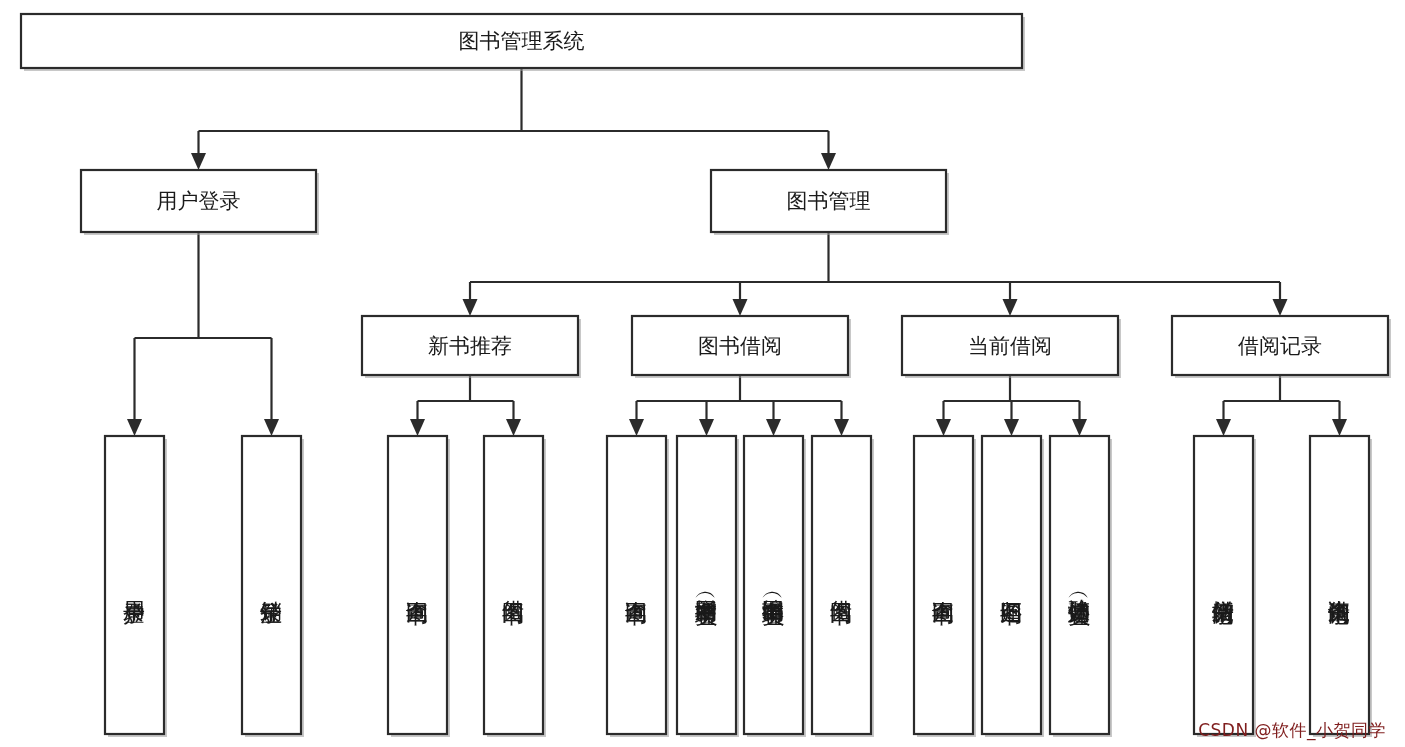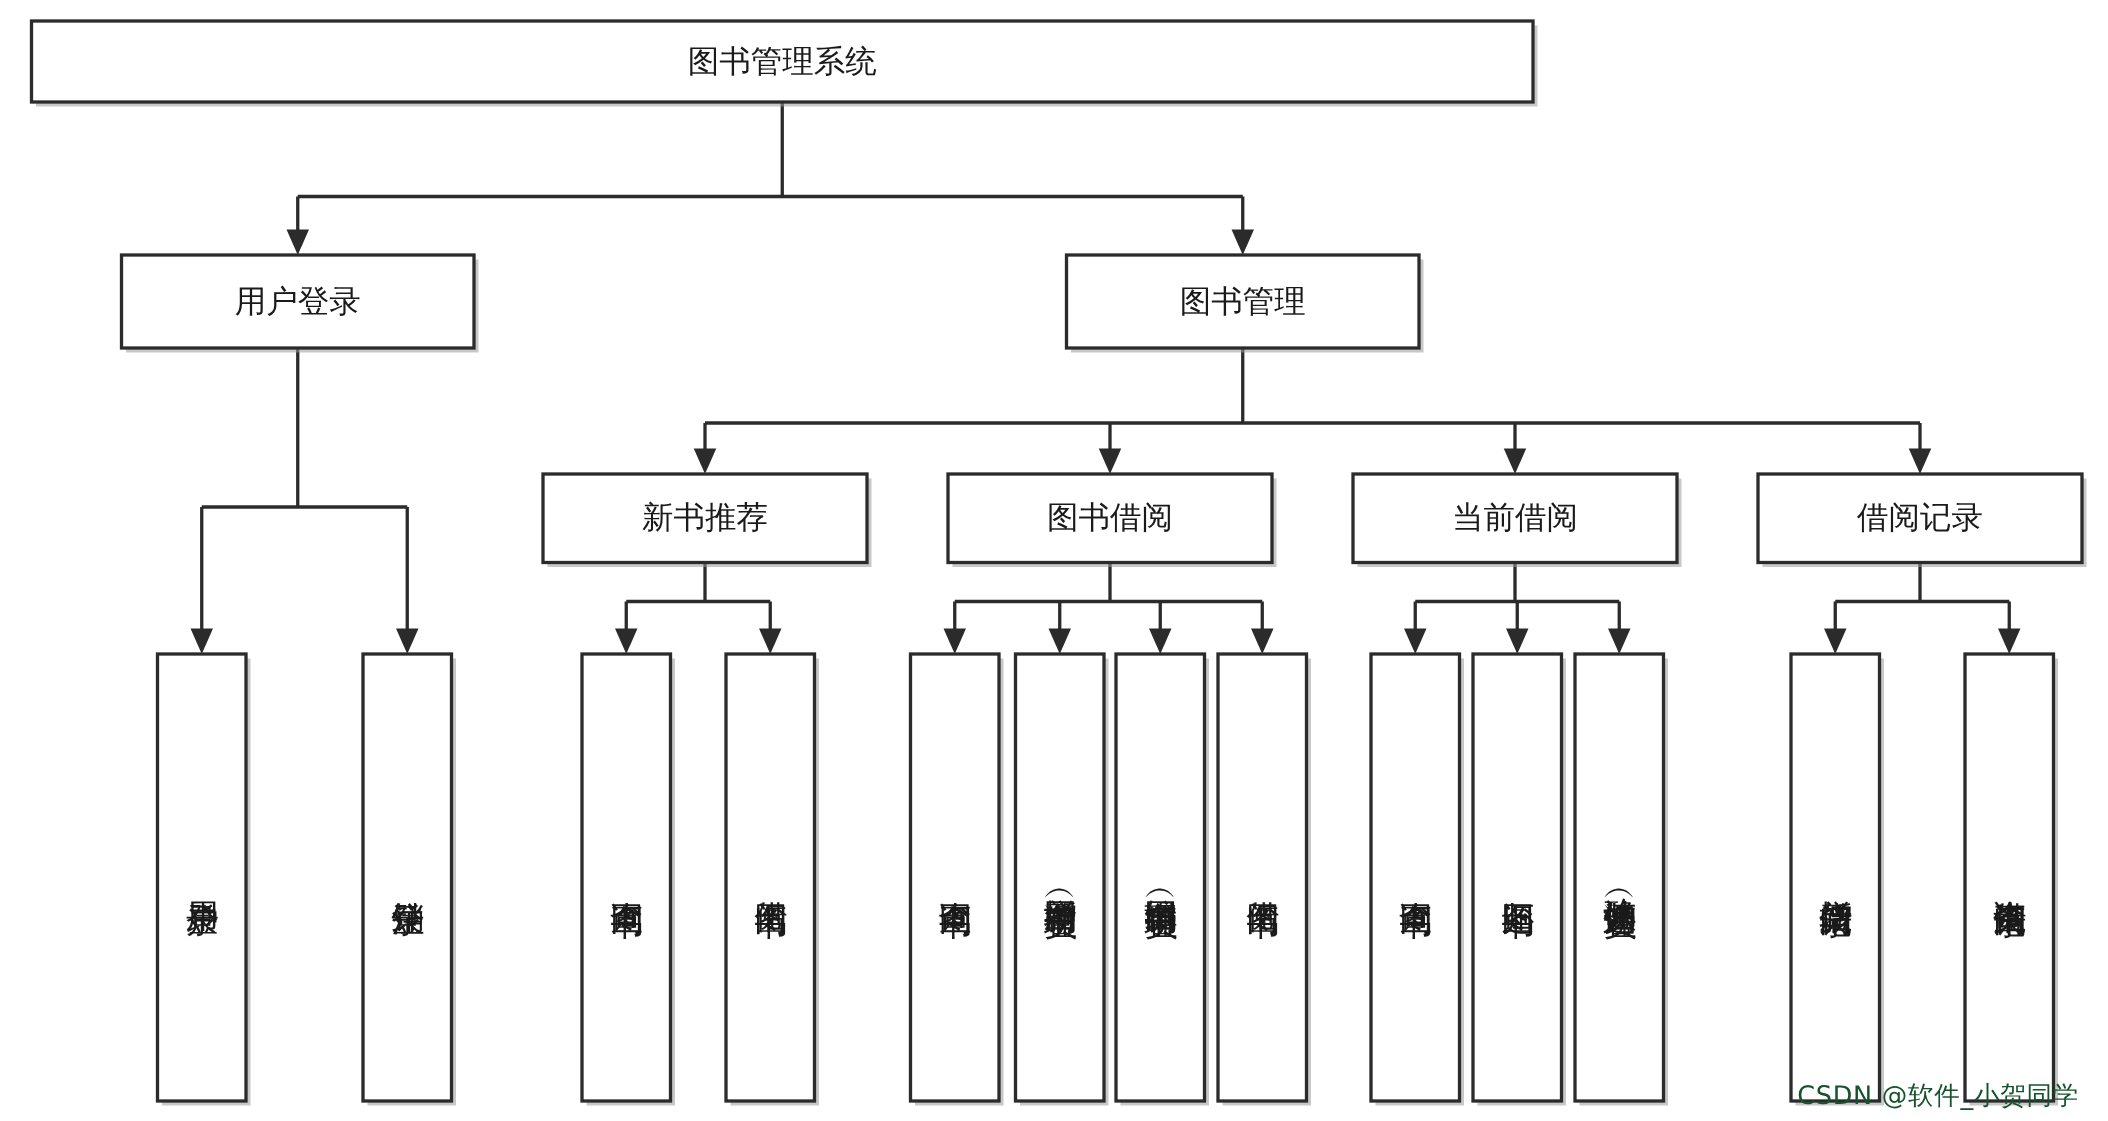--- a/index.html
+++ b/index.html
@@ -67,21 +67,21 @@
     letter-spacing: 1px;
     white-space: nowrap;
     pointer-events: none;
   }
   .watermark {
     position: absolute;
     right: 14px;
     bottom: 5px;
     font-family: "DejaVu Sans", "Liberation Sans", sans-serif;
     font-size: 17px;
-    color: #14532d;
+    color: #7f1d1d;
     white-space: nowrap;
     letter-spacing: 0.5px;
   }
 </style>
 </head>
 <body>
 
 <div id="diagram-root">
 
   <svg id="flow" viewBox="0 0 1405 747" xmlns="http://www.w3.org/2000/svg">

